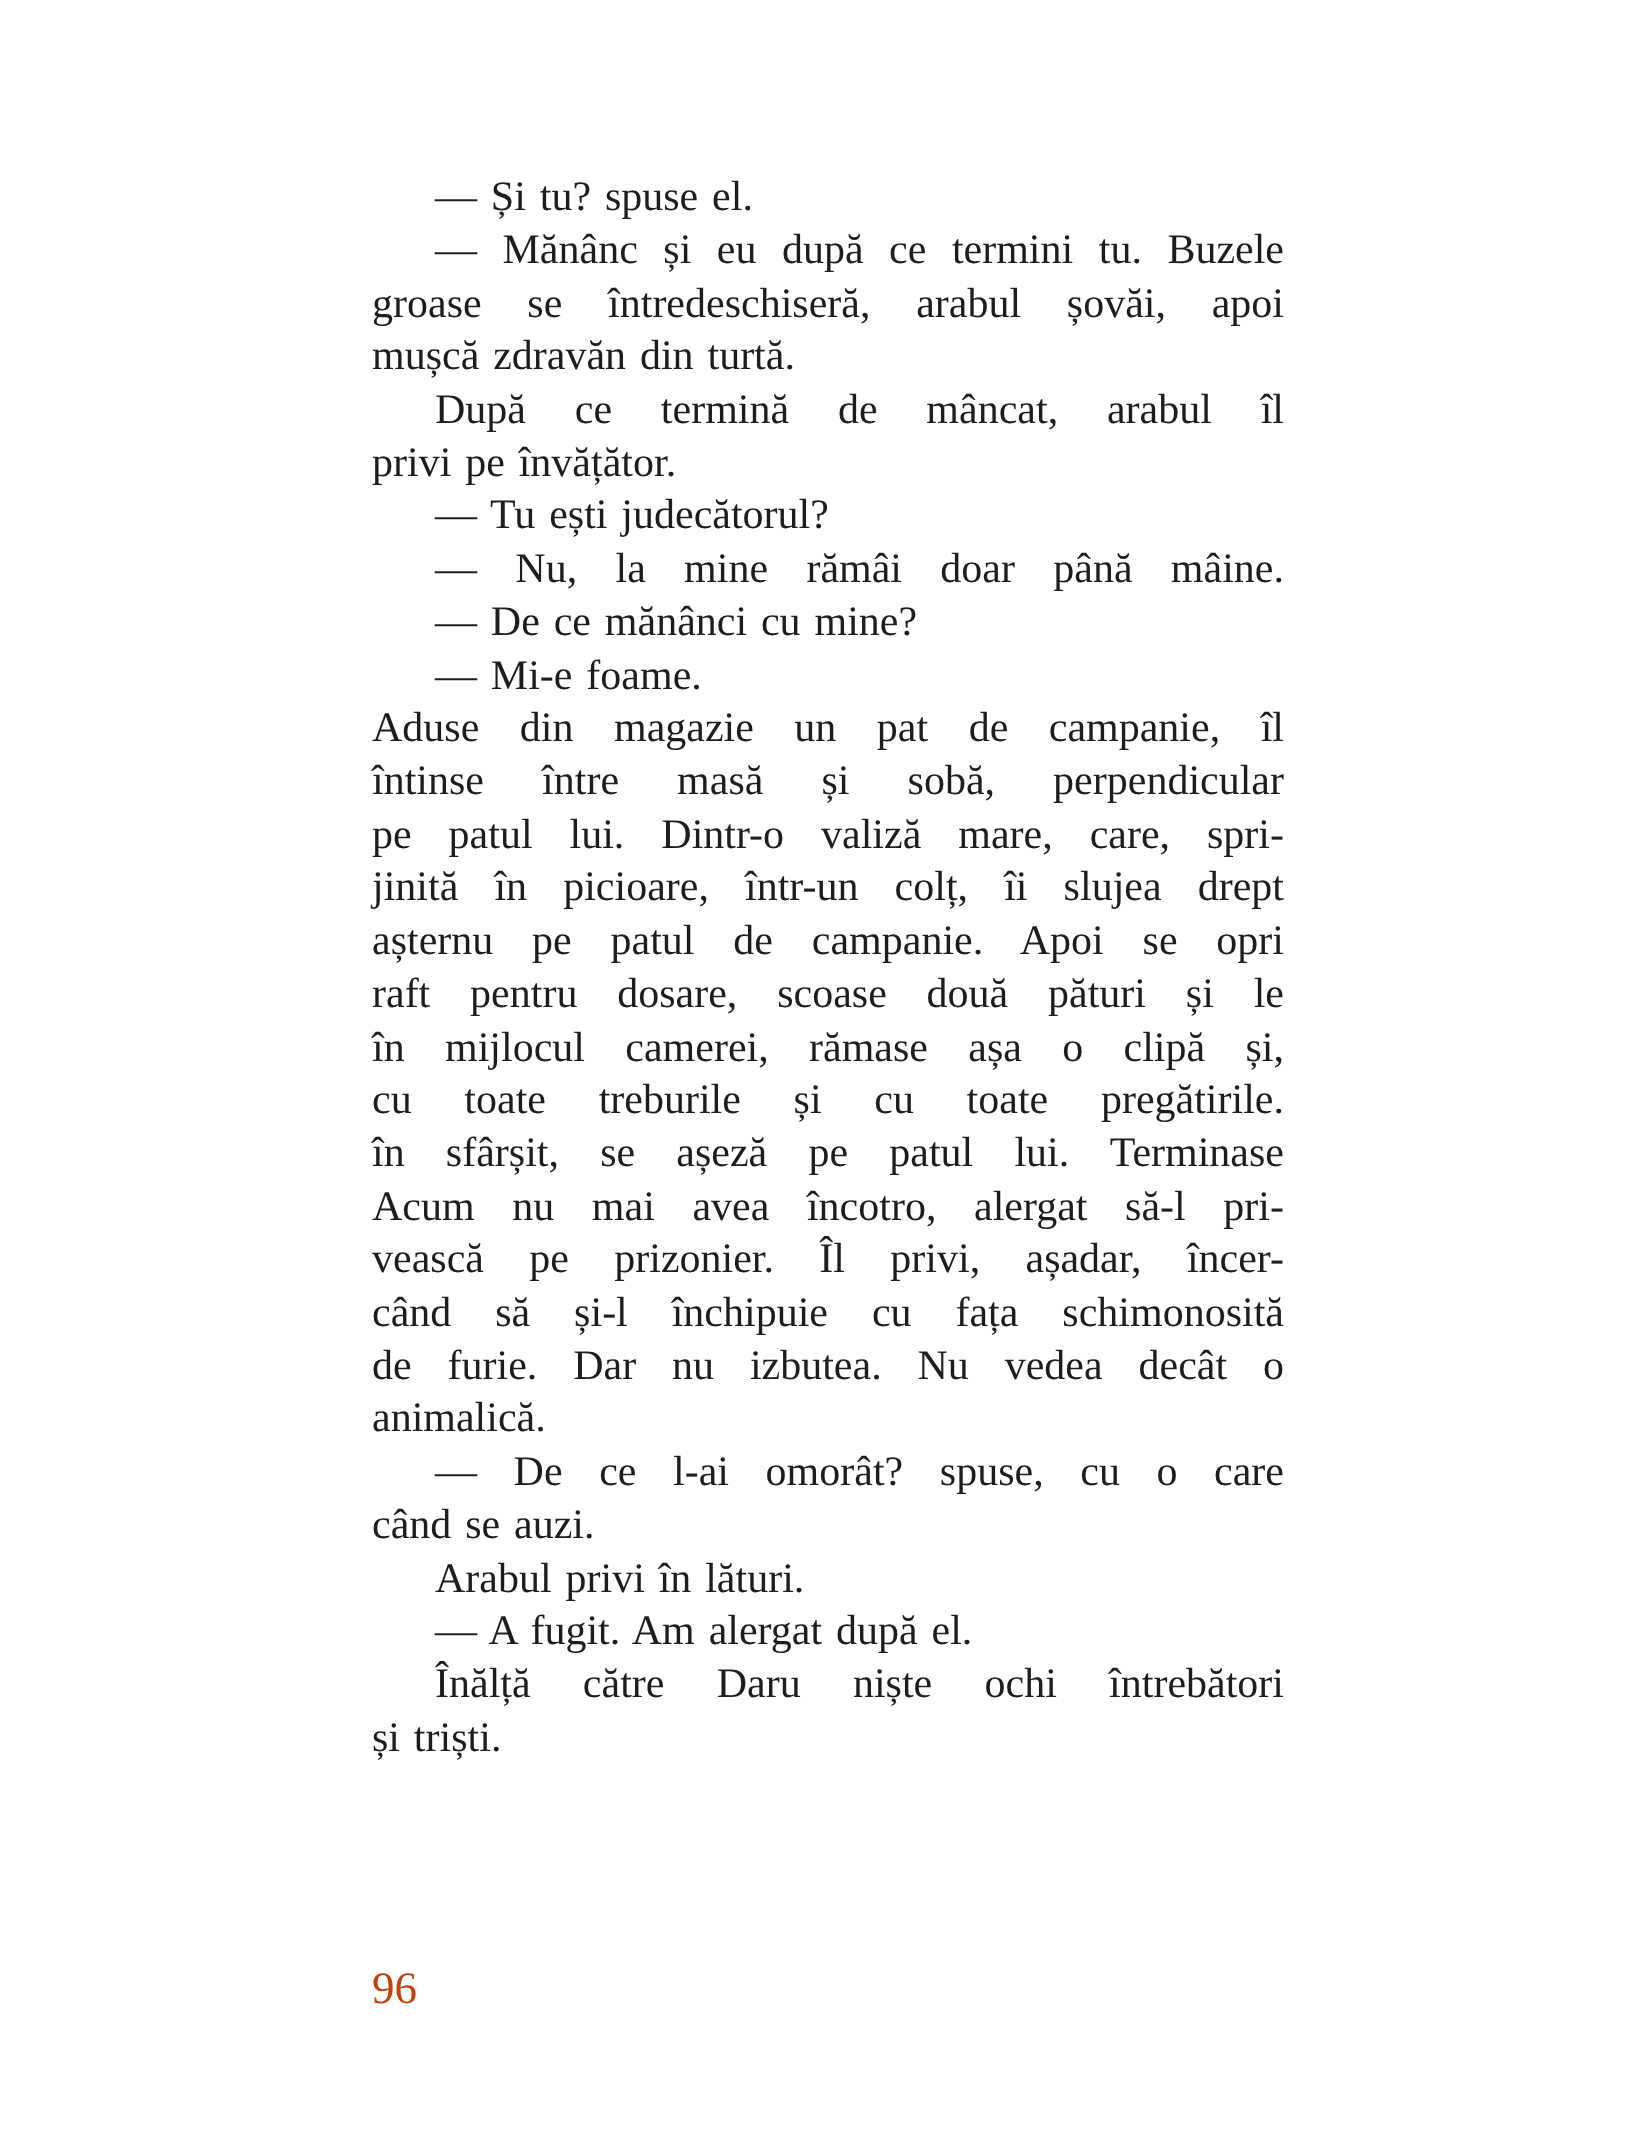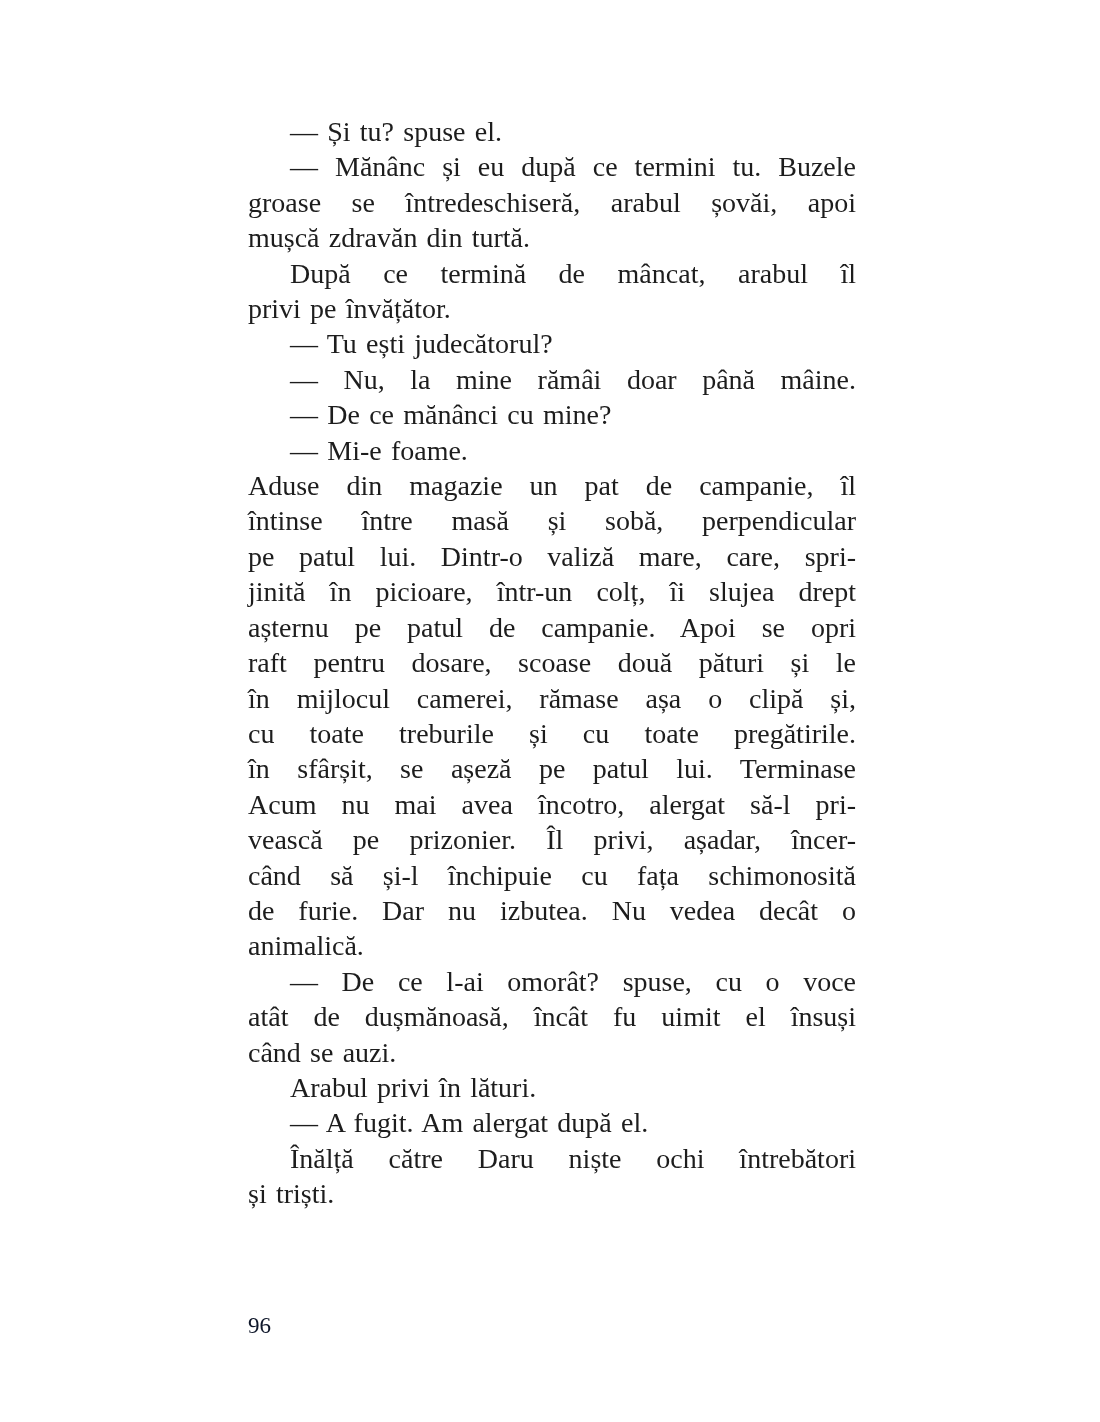--- a/index.html
+++ b/index.html
@@ -33,23 +33,23 @@
     text-align: justify;
     text-align-last: justify;
   }
   .line.in {
     text-indent: 42px;
   }
   .page-number {
     position: absolute;
     left: 248px;
     top: 1310px;
-    font-size: 23px;
+    font-size: 30px;
     line-height: 32px;
-    color: #0f172a;
+    color: #c2410c;
   }
 </style>
 </head>
 <body>
 
 <div class="page">
   <div class="text-block">
 
   <div class="line in">— Și tu? spuse el.</div>
       <div class="line j in">— Mănânc și eu după ce termini tu. Buzele</div>
@@ -68,22 +68,21 @@
       <div class="line j">așternu pe patul de campanie. Apoi se opri</div>
       <div class="line j">raft pentru dosare, scoase două pături și le</div>
       <div class="line j">în mijlocul camerei, rămase așa o clipă și,</div>
       <div class="line j">cu toate treburile și cu toate pregătirile.</div>
       <div class="line j">în sfârșit, se așeză pe patul lui. Terminase</div>
       <div class="line j">Acum nu mai avea încotro, alergat să-l pri-</div>
       <div class="line j">vească pe prizonier. Îl privi, așadar, încer-</div>
       <div class="line j">când să și-l închipuie cu fața schimonosită</div>
       <div class="line j">de furie. Dar nu izbutea. Nu vedea decât o</div>
       <div class="line">animalică.</div>
-      <div class="line j in">— De ce l-ai omorât? spuse, cu o voce</div>
-      <div class="line j">atât de dușmănoasă, încât fu uimit el însuși</div>
+      <div class="line j in">— De ce l-ai omorât? spuse, cu o care</div>
       <div class="line">când se auzi.</div>
       <div class="line in">Arabul privi în lături.</div>
       <div class="line in">— A fugit. Am alergat după el.</div>
       <div class="line j in">Înălță către Daru niște ochi întrebători</div>
       <div class="line">și triști.</div>
     </div>
   <div class="page-number">96</div>
 </div>
 
 </body></html>

